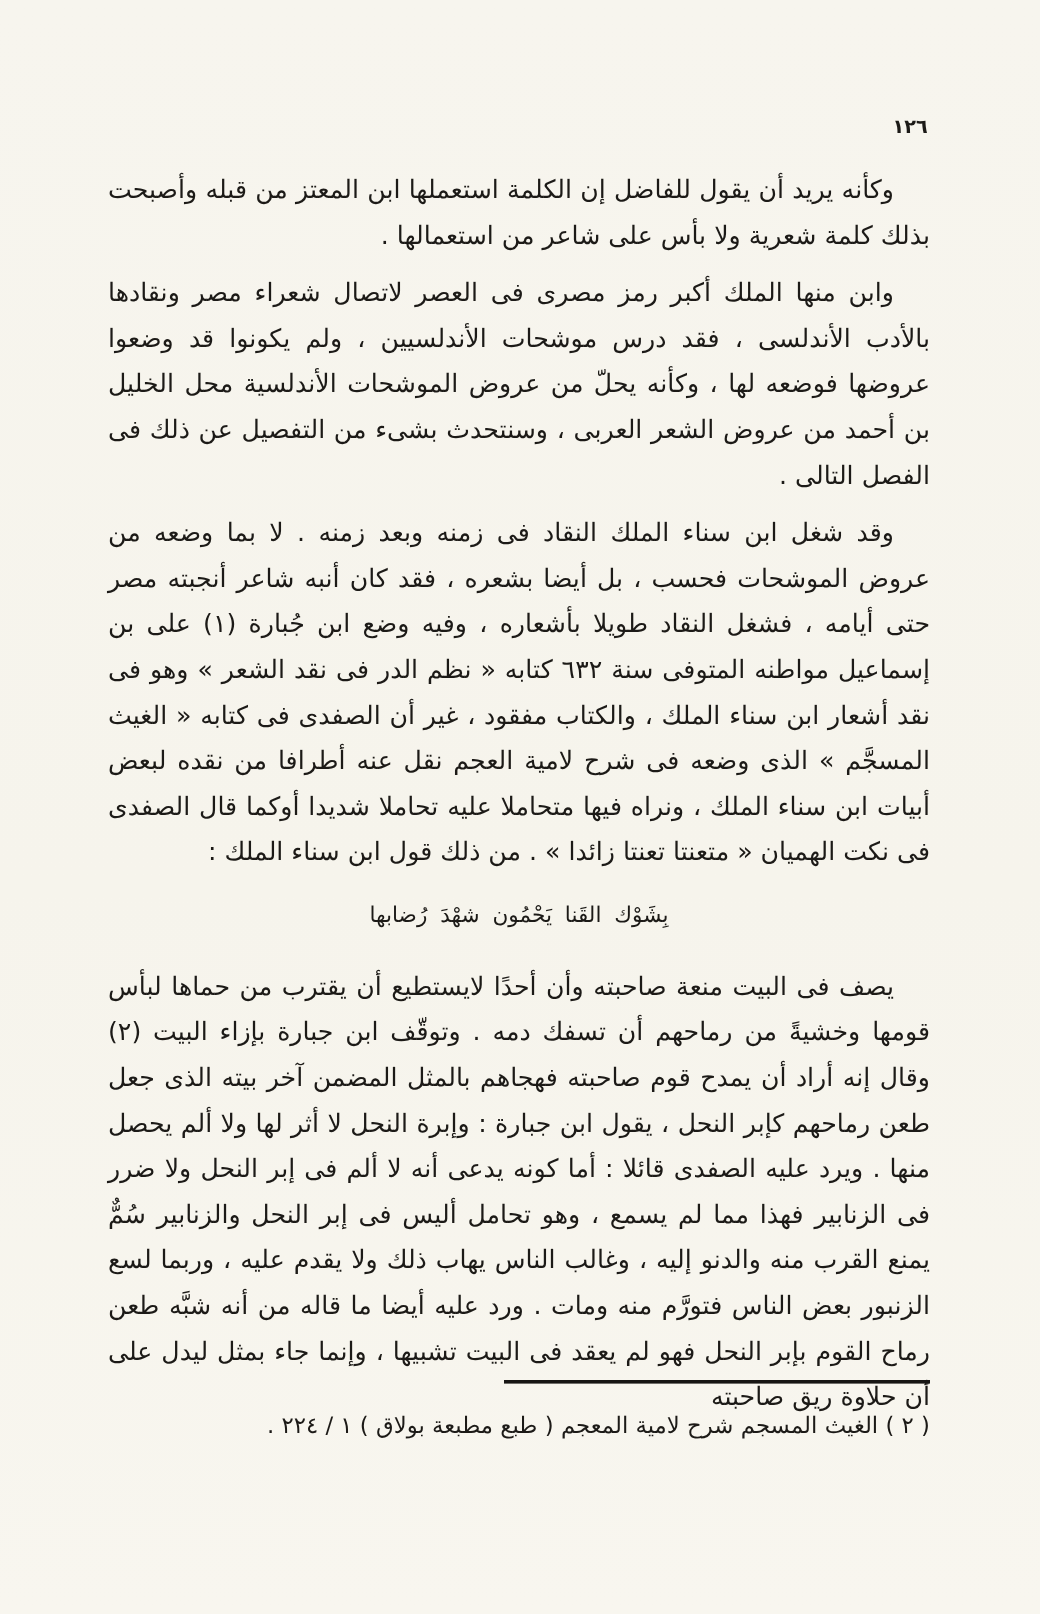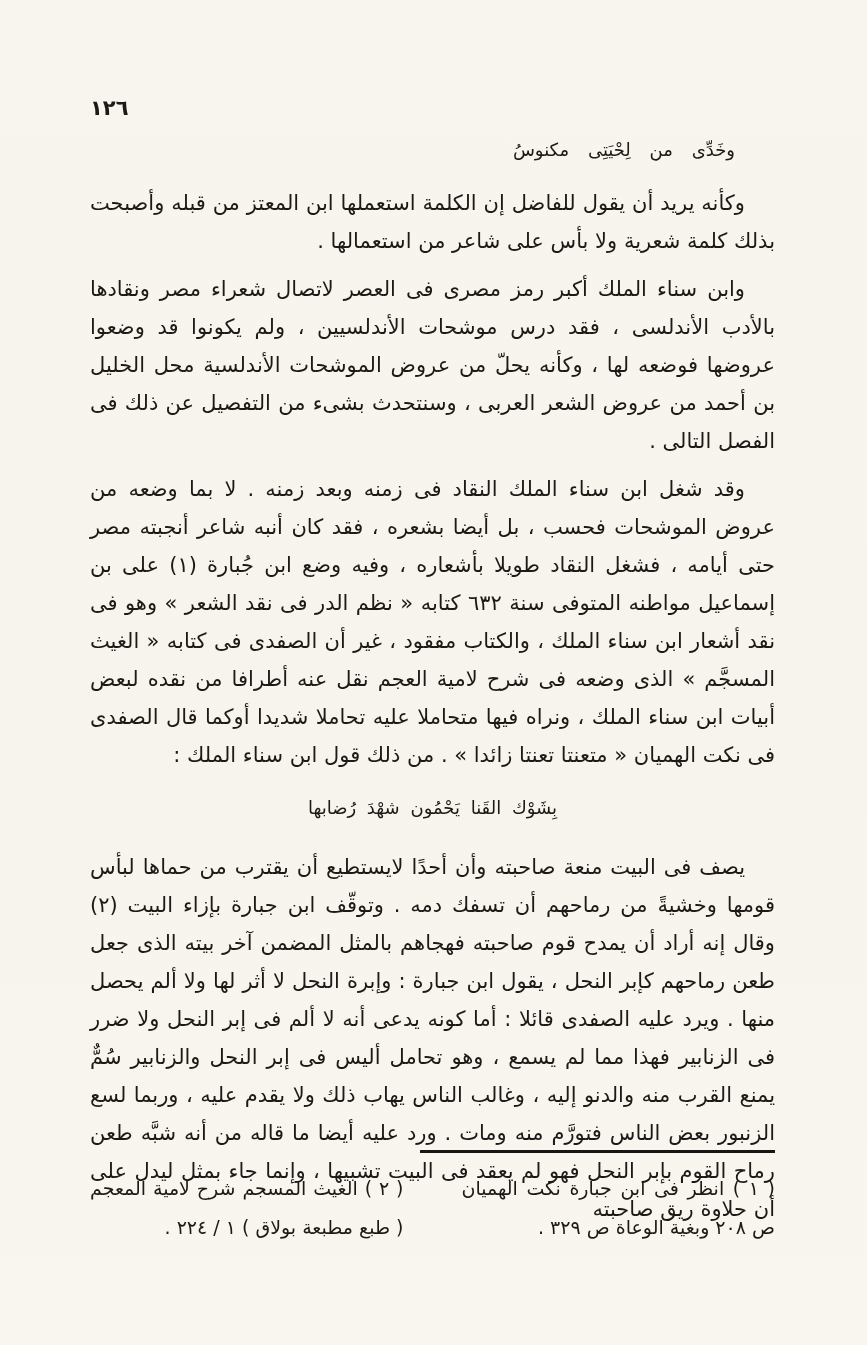--- a/index.html
+++ b/index.html
@@ -14,23 +14,23 @@
     margin: 0 auto;
     box-sizing: border-box;
     padding: 96px 92px 0 90px;
     background: linear-gradient(180deg, #f7f5ee 0%, #f6f4ec 55%, #f8f6ef 100%);
     direction: rtl;
     font-family: "DejaVu Sans", sans-serif;
     color: #1c1a17;
     overflow: hidden;
   }
   .page-number {
-    font-size: 21px;
+    font-size: 16px;
     font-weight: bold;
-    text-align: left;
+    text-align: right;
     padding-right: 2px;
     margin-bottom: 10px;
   }
   .verse {
     display: flex;
     align-items: baseline;
     font-size: 18px;
     line-height: 40px;
   }
   .verse-top {
@@ -79,36 +79,34 @@
   }
 </style>
 </head>
 <body>
 
 <div class="page">
 
   <div class="page-number">١٢٦</div>
 
   <div class="verse verse-top">
-    <span class="hemistich">وخَدِّى من لِحْيَتِى مكنوسُ</span>
   </div>
 
   <p class="para">وكأنه يريد أن يقول للفاضل إن الكلمة استعملها ابن المعتز من قبله وأصبحت بذلك كلمة شعرية ولا بأس على شاعر من استعمالها .</p>
 
-  <p class="para">وابن سناء الملك أكبر رمز مصرى فى العصر لاتصال شعراء مصر ونقادها بالأدب الأندلسى ، فقد درس موشحات الأندلسيين ، ولم يكونوا قد وضعوا عروضها فوضعه لها ، وكأنه يحلّ من عروض الموشحات الأندلسية محل الخليل بن أحمد من عروض الشعر العربى ، وسنتحدث بشىء من التفصيل عن ذلك فى الفصل التالى .</p>
+  <p class="para">وابن منها الملك أكبر رمز مصرى فى العصر لاتصال شعراء مصر ونقادها بالأدب الأندلسى ، فقد درس موشحات الأندلسيين ، ولم يكونوا قد وضعوا عروضها فوضعه لها ، وكأنه يحلّ من عروض الموشحات الأندلسية محل الخليل بن أحمد من عروض الشعر العربى ، وسنتحدث بشىء من التفصيل عن ذلك فى الفصل التالى .</p>
 
   <p class="para">وقد شغل ابن سناء الملك النقاد فى زمنه وبعد زمنه . لا بما وضعه من عروض الموشحات فحسب ، بل أيضا بشعره ، فقد كان أنبه شاعر أنجبته مصر حتى أيامه ، فشغل النقاد طويلا بأشعاره ، وفيه وضع ابن جُبارة (١) على بن إسماعيل مواطنه المتوفى سنة ٦٣٢ كتابه « نظم الدر فى نقد الشعر » وهو فى نقد أشعار ابن سناء الملك ، والكتاب مفقود ، غير أن الصفدى فى كتابه « الغيث المسجَّم » الذى وضعه فى شرح لامية العجم نقل عنه أطرافا من نقده لبعض أبيات ابن سناء الملك ، ونراه فيها متحاملا عليه تحاملا شديدا أوكما قال الصفدى فى نكت الهميان « متعنتا تعنتا زائدا » . من ذلك قول ابن سناء الملك :</p>
 
   <div class="verse verse-mid">
     <span class="hemistich">بِشَوْك القَنا يَحْمُون شهْدَ رُضابها</span>
   </div>
 
   <p class="para">يصف فى البيت منعة صاحبته وأن أحدًا لايستطيع أن يقترب من حماها لبأس قومها وخشيةً من رماحهم أن تسفك دمه . وتوقّف ابن جبارة بإزاء البيت (٢) وقال إنه أراد أن يمدح قوم صاحبته فهجاهم بالمثل المضمن آخر بيته الذى جعل طعن رماحهم كإبر النحل ، يقول ابن جبارة : وإبرة النحل لا أثر لها ولا ألم يحصل منها . ويرد عليه الصفدى قائلا : أما كونه يدعى أنه لا ألم فى إبر النحل ولا ضرر فى الزنابير فهذا مما لم يسمع ، وهو تحامل أليس فى إبر النحل والزنابير سُمٌّ يمنع القرب منه والدنو إليه ، وغالب الناس يهاب ذلك ولا يقدم عليه ، وربما لسع الزنبور بعض الناس فتورَّم منه ومات . ورد عليه أيضا ما قاله من أنه شبَّه طعن رماح القوم بإبر النحل فهو لم يعقد فى البيت تشبيها ، وإنما جاء بمثل ليدل على أن حلاوة ريق صاحبته</p>
 
   <div class="footnotes">
     <div class="fn-rule"></div>
     <div class="fn-row">
-      <div class="fn">( ١ ) انظر فى ابن جبارة نكت الهميان ص ٢٠٨ وبغية الوعاة ص ٣٢٩ .</div>
       <div class="fn">( ٢ ) الغيث المسجم شرح لامية المعجم ( طبع مطبعة بولاق ) ١ / ٢٢٤ .</div>
     </div>
   </div>
 
 </div>
 
 </body></html>

